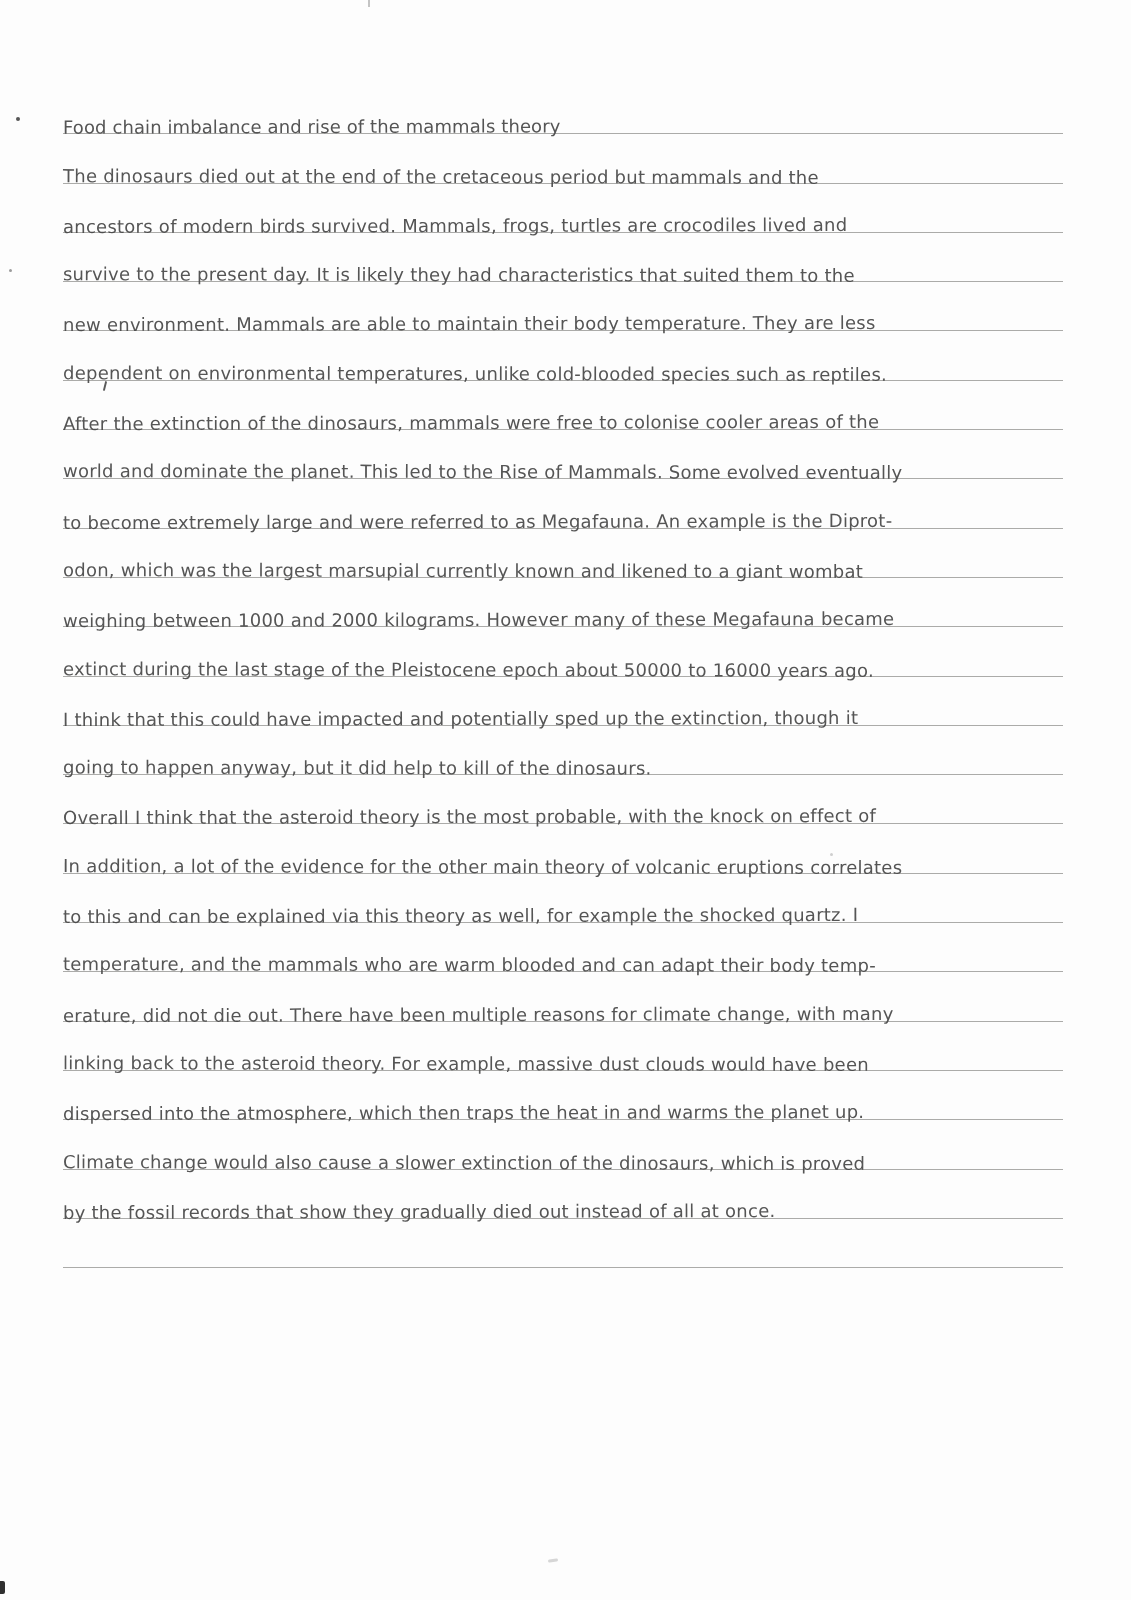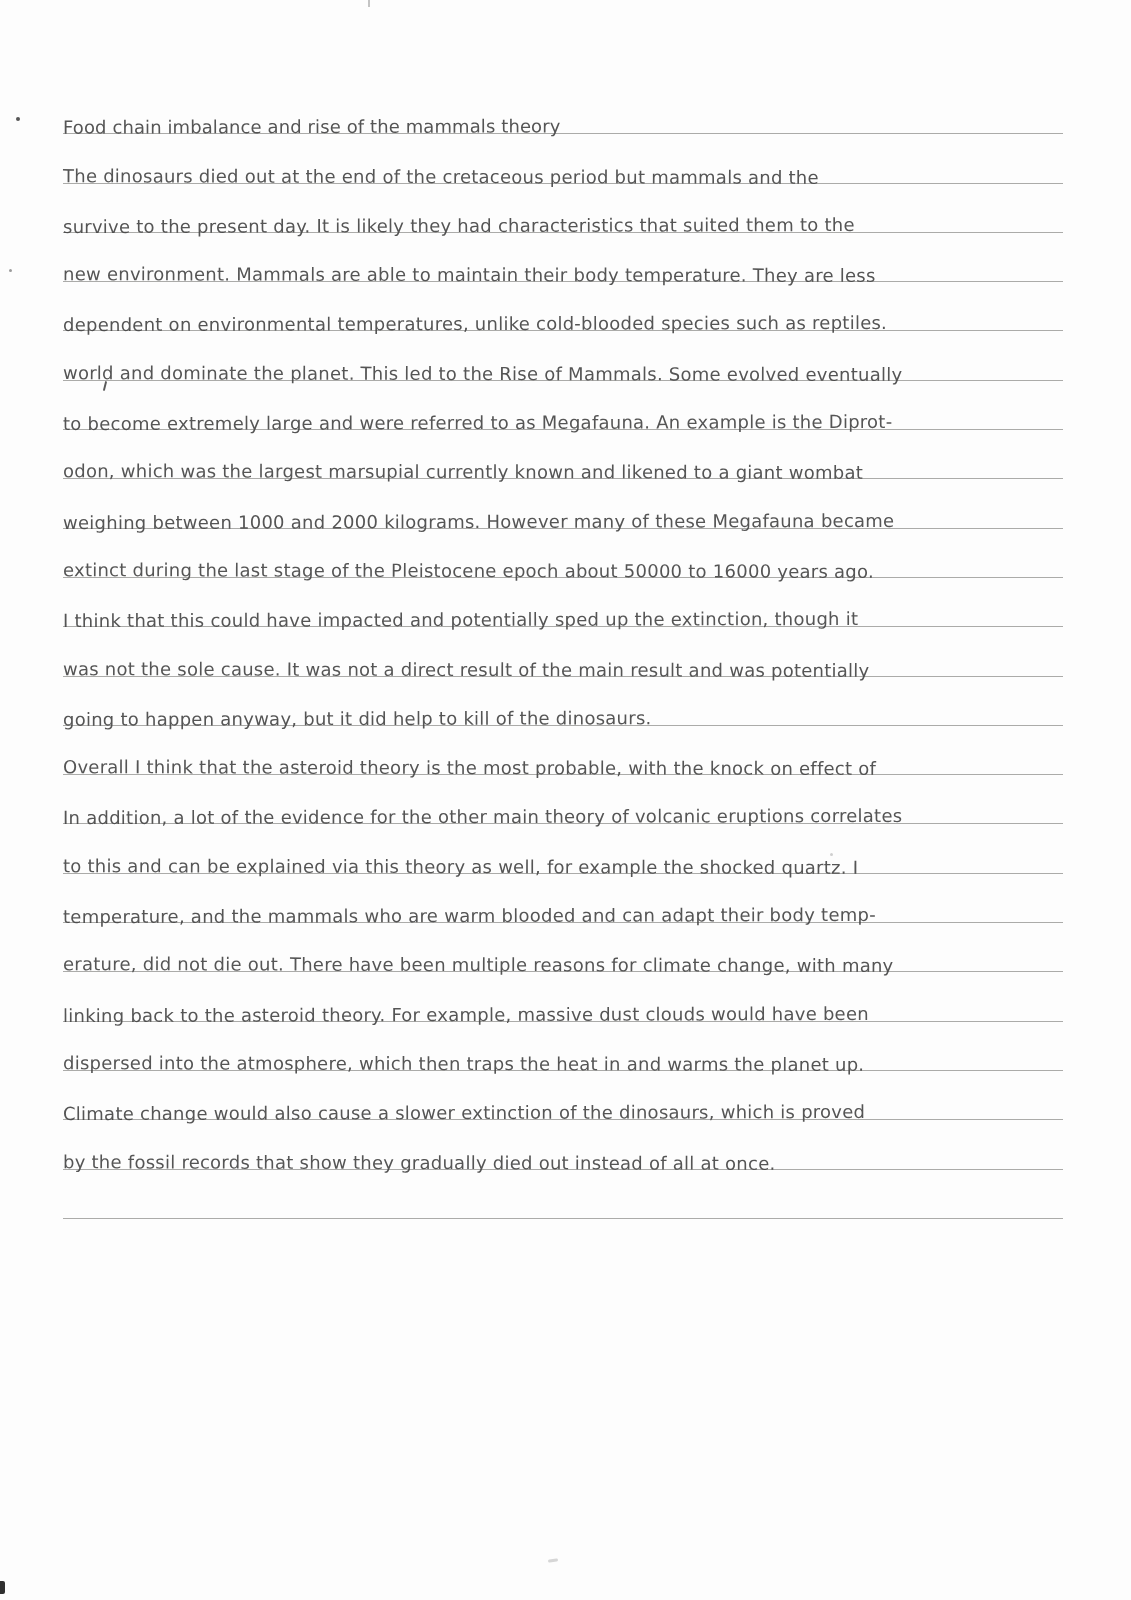--- a/index.html
+++ b/index.html
@@ -59,48 +59,51 @@
 
 <div class="page">
   <div class="lines-container">
       <div class="line title-line">
         <span class="ink">Food chain imbalance and rise of the mammals theory</span>
       </div>
       <div class="line">
         <span class="ink">The dinosaurs died out at the end of the cretaceous period but mammals and the</span>
       </div>
       <div class="line">
+        <span class="ink">ancestors of modern birds survived. Mammals, frogs, turtles are crocodiles lived and</span>
+      </div>
+      <div class="line">
         <span class="ink">survive to the present day. It is likely they had characteristics that suited them to the</span>
       </div>
       <div class="line">
         <span class="ink">new environment. Mammals are able to maintain their body temperature. They are less</span>
       </div>
       <div class="line">
         <span class="ink">dependent on environmental temperatures, unlike cold-blooded species such as reptiles.</span>
+      </div>
+      <div class="line">
+        <span class="ink">After the extinction of the dinosaurs, mammals were free to colonise cooler areas of the</span>
       </div>
       <div class="line">
         <span class="ink">world and dominate the planet. This led to the Rise of Mammals. Some evolved eventually</span>
       </div>
       <div class="line">
         <span class="ink">to become extremely large and were referred to as Megafauna. An example is the Diprot-</span>
       </div>
       <div class="line">
         <span class="ink">odon, which was the largest marsupial currently known and likened to a giant wombat</span>
       </div>
       <div class="line">
         <span class="ink">weighing between 1000 and 2000 kilograms. However many of these Megafauna became</span>
       </div>
       <div class="line">
         <span class="ink">extinct during the last stage of the Pleistocene epoch about 50000 to 16000 years ago.</span>
       </div>
       <div class="line">
         <span class="ink">I think that this could have impacted and potentially sped up the extinction, though it</span>
-      </div>
-      <div class="line">
-        <span class="ink">was not the sole cause. It was not a direct result of the main result and was potentially</span>
       </div>
       <div class="line">
         <span class="ink">going to happen anyway, but it did help to kill of the dinosaurs.</span>
       </div>
       <div class="line">
         <span class="ink">Overall I think that the asteroid theory is the most probable, with the knock on effect of</span>
       </div>
       <div class="line">
         <span class="ink">In addition, a lot of the evidence for the other main theory of volcanic eruptions correlates</span>
       </div>

